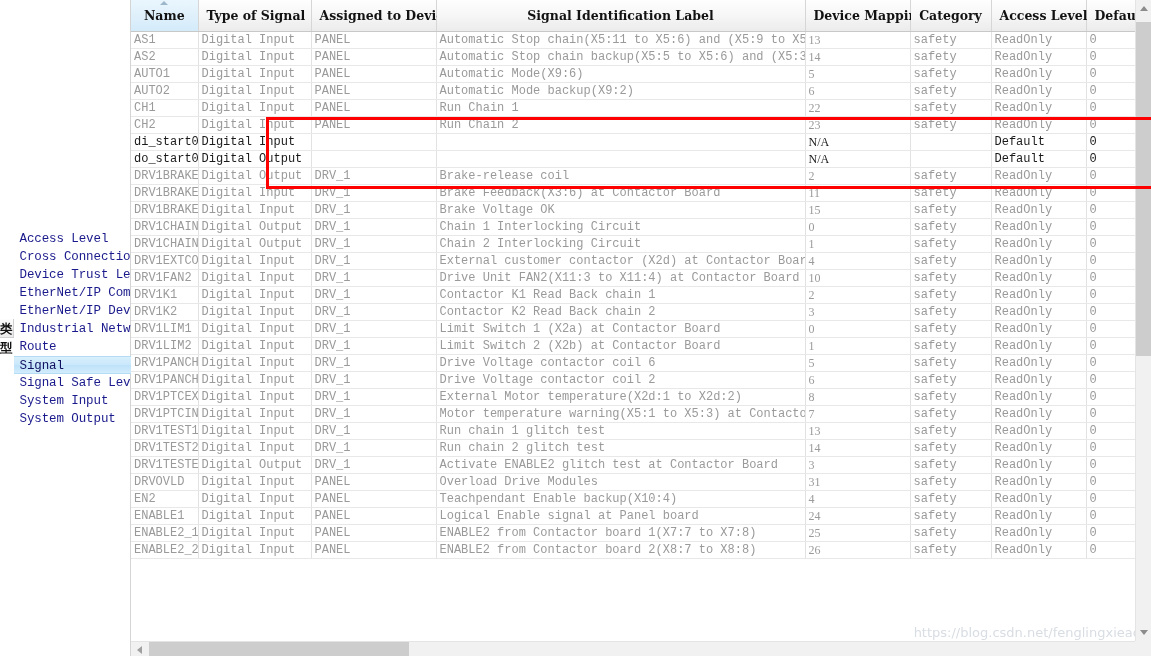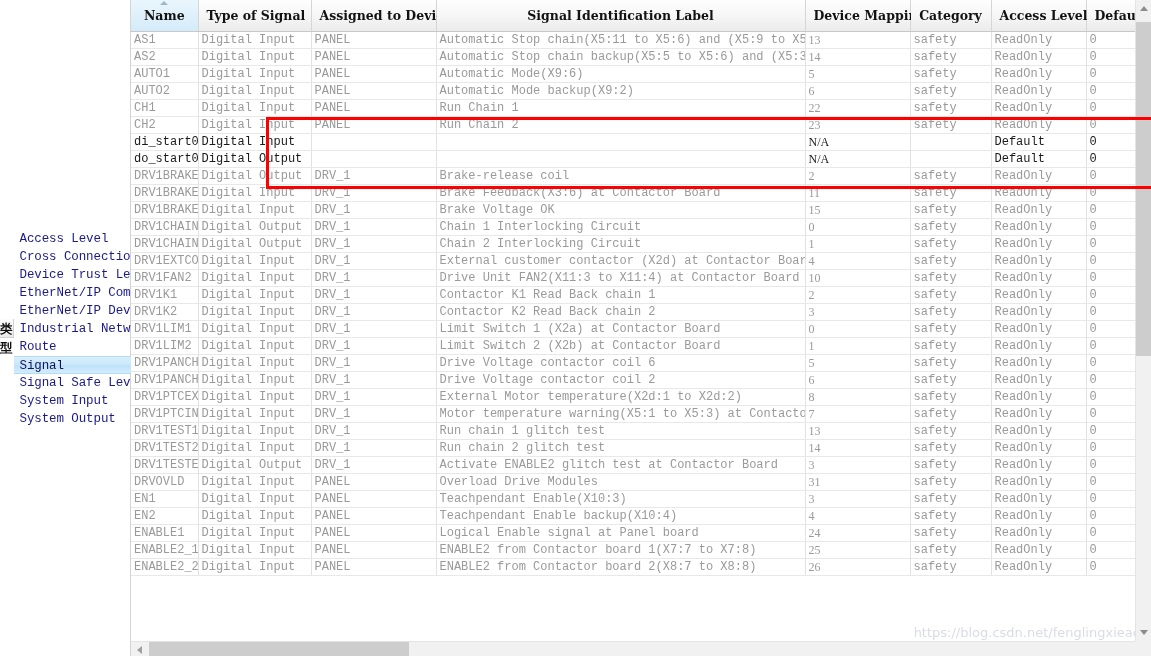--- a/index.html
+++ b/index.html
@@ -549,30 +549,20 @@
               <td class="c0">DRVOVLD</td>
               <td class="c1">Digital Input</td>
               <td class="c2">PANEL</td>
               <td class="c3">Overload Drive Modules</td>
               <td class="c4">31</td>
               <td class="c5">safety</td>
               <td class="c6">ReadOnly</td>
               <td class="c7">0</td>
             </tr>
             <tr class="">
-              <td class="c0">EN1</td>
-              <td class="c1">Digital Input</td>
-              <td class="c2">PANEL</td>
-              <td class="c3">Teachpendant  Enable(X10:3)</td>
-              <td class="c4">3</td>
-              <td class="c5">safety</td>
-              <td class="c6">ReadOnly</td>
-              <td class="c7">0</td>
-            </tr>
-            <tr class="">
               <td class="c0">EN2</td>
               <td class="c1">Digital Input</td>
               <td class="c2">PANEL</td>
               <td class="c3">Teachpendant  Enable backup(X10:4)</td>
               <td class="c4">4</td>
               <td class="c5">safety</td>
               <td class="c6">ReadOnly</td>
               <td class="c7">0</td>
             </tr>
             <tr class="">

